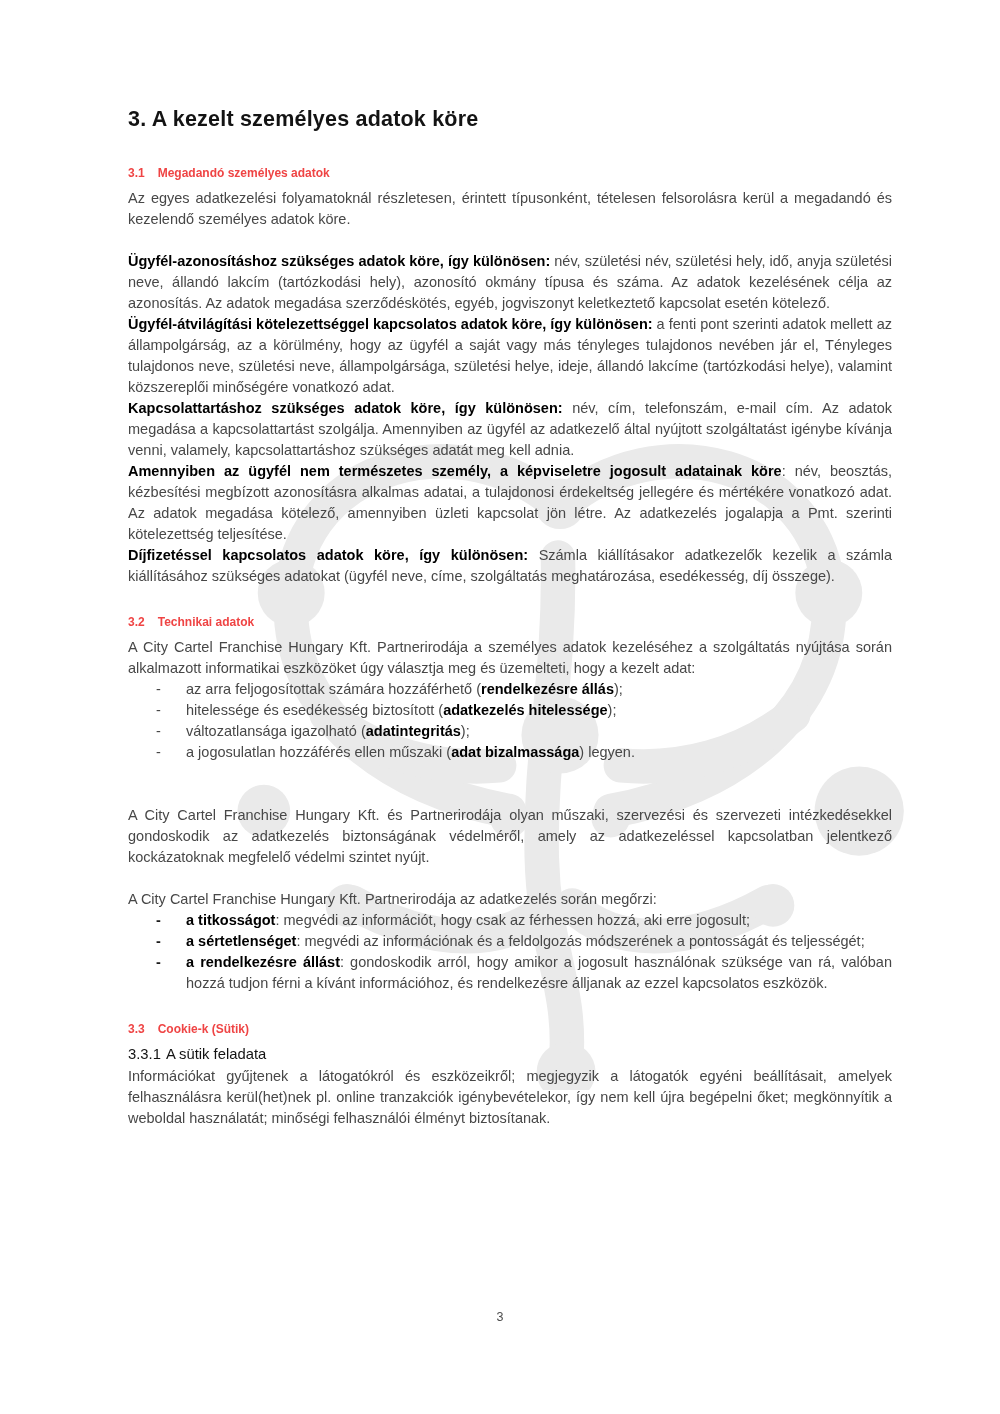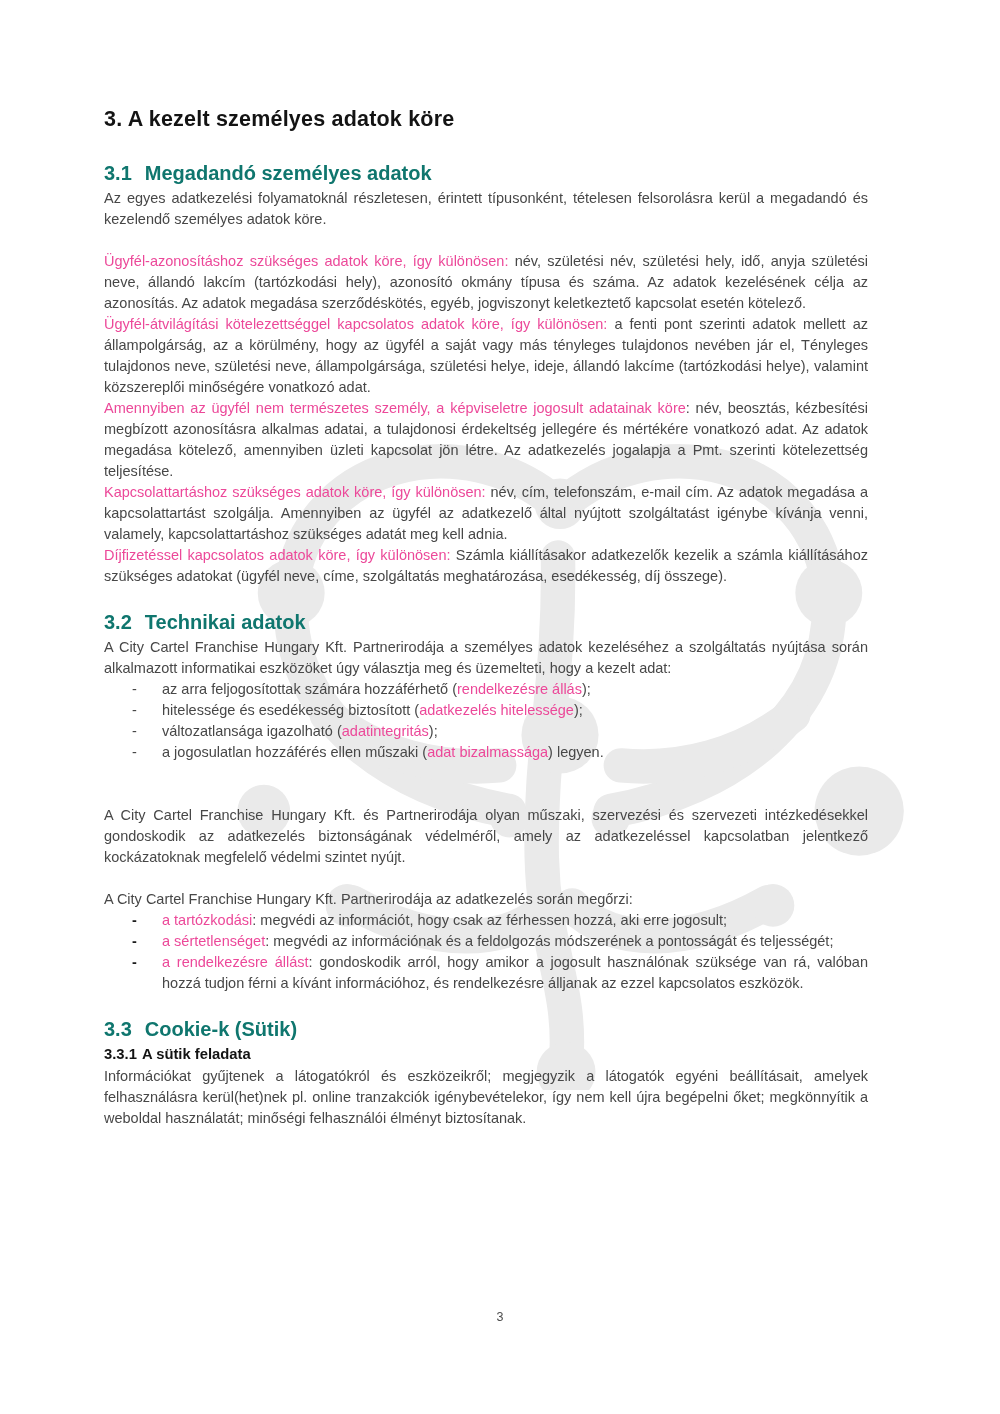--- a/index.html
+++ b/index.html
@@ -1,25 +1,25 @@
 <!DOCTYPE html>
 <html lang="hu"><head>
 <meta charset="utf-8">
 <style>
   *{box-sizing:border-box;margin:0;padding:0}
   html,body{width:1000px;height:1414px}
   body{background:#ffffff;font-family:"Liberation Sans","DejaVu Sans",sans-serif;position:relative;overflow:hidden;color:#474747}
   .watermark{position:absolute;left:205px;top:380px;width:710px;height:710px;z-index:0}
-  .content{position:absolute;left:104px;top:106px;width:764px;z-index:1}
+  .content{position:absolute;left:128px;top:106px;width:764px;z-index:1}
   p{font-size:14.5px;line-height:21px;text-align:justify;color:#474747}
-  b{color:#ec4899;font-weight:normal}
+  b{color:#000000;font-weight:bold}
   h1{font-size:21.5px;line-height:27px;color:#131313;font-weight:bold;letter-spacing:.2px;margin-bottom:29px}
-  .h2{font-size:20px;line-height:23px;color:#0f766e;font-weight:bold;margin-bottom:3px}
+  .h2{font-size:12px;line-height:23px;color:#ef4444;font-weight:bold;margin-bottom:3px}
   .h2 .hnum{margin-right:13px}
-  .h3{font-size:14.8px;line-height:20px;color:#131313;font-weight:bold;margin-bottom:2px}
+  .h3{font-size:14.8px;line-height:20px;color:#131313;font-weight:normal;margin-bottom:2px}
   .h3 .hnum{margin-right:5px}
   .gap{height:21px}
   .gap-lg{height:24px}
   .li{display:flex;padding-left:28px}
   .li .m{flex:0 0 30px;font-size:14.5px;line-height:21px}
   .li p{flex:1}
   .li.b2 .m{font-weight:bold;color:#1b1b1b}
   .footer{position:absolute;top:1310px;left:0;width:100%;text-align:center;font-size:12.5px;color:#4c4c4c;z-index:1}
 </style>
 </head>
@@ -55,22 +55,22 @@
   <h1>3. A kezelt személyes adatok köre</h1>
 
   <div class="h2">
     <span class="hnum">3.1</span><span>Megadandó személyes adatok</span>
   </div>
   <p>Az egyes adatkezelési folyamatoknál részletesen, érintett típusonként, tételesen felsorolásra kerül a megadandó és kezelendő személyes adatok köre.</p>
   <div class="gap"></div>
 
   <p><b>Ügyfél-azonosításhoz szükséges adatok köre, így különösen:</b><span> név, születési név, születési hely, idő, anyja születési neve, állandó lakcím (tartózkodási hely), azonosító okmány típusa és száma. Az adatok kezelésének célja az azonosítás. Az adatok megadása szerződéskötés, egyéb, jogviszonyt keletkeztető kapcsolat esetén kötelező.</span></p>
   <p><b>Ügyfél-átvilágítási kötelezettséggel kapcsolatos adatok köre, így különösen:</b><span> a fenti pont szerinti adatok mellett az állampolgárság, az a körülmény, hogy az ügyfél a saját vagy más tényleges tulajdonos nevében jár el, Tényleges tulajdonos neve, születési neve, állampolgársága, születési helye, ideje, állandó lakcíme (tartózkodási helye), valamint közszereplői minőségére vonatkozó adat.</span></p>
+  <p><b>Kapcsolattartáshoz szükséges adatok köre, így különösen:</b><span> név, cím, telefonszám, e-mail cím. Az adatok megadása a kapcsolattartást szolgálja. Amennyiben az ügyfél az adatkezelő által nyújtott szolgáltatást igénybe kívánja venni, valamely, kapcsolattartáshoz szükséges adatát meg kell adnia.</span></p>
   <p><b>Amennyiben az ügyfél nem természetes személy, a képviseletre jogosult adatainak köre</b><span>:  név, beosztás, kézbesítési megbízott azonosításra alkalmas adatai, a tulajdonosi érdekeltség jellegére és mértékére vonatkozó adat. Az adatok megadása kötelező, amennyiben üzleti kapcsolat jön létre. Az adatkezelés jogalapja a Pmt. szerinti kötelezettség teljesítése.</span></p>
-  <p><b>Kapcsolattartáshoz szükséges adatok köre, így különösen:</b><span> név, cím, telefonszám, e-mail cím. Az adatok megadása a kapcsolattartást szolgálja. Amennyiben az ügyfél az adatkezelő által nyújtott szolgáltatást igénybe kívánja venni, valamely, kapcsolattartáshoz szükséges adatát meg kell adnia.</span></p>
   <p><b>Díjfizetéssel kapcsolatos adatok köre, így különösen:</b><span> Számla kiállításakor adatkezelők kezelik a számla kiállításához szükséges adatokat (ügyfél neve, címe, szolgáltatás meghatározása, esedékesség, díj összege).</span></p>
 
   <div class="gap-lg"></div>
 
   <div class="h2">
     <span class="hnum">3.2</span><span>Technikai adatok</span>
   </div>
   <p>A City Cartel Franchise Hungary Kft. Partnerirodája a személyes adatok kezeléséhez a szolgáltatás nyújtása során alkalmazott informatikai eszközöket úgy választja meg és üzemelteti, hogy a kezelt adat:</p>
 
   <div class="li">
@@ -91,21 +91,21 @@
   </div>
 
   <div class="gap"></div>
   <div class="gap"></div>
   <p>A City Cartel Franchise Hungary Kft. és Partnerirodája olyan műszaki, szervezési és szervezeti intézkedésekkel gondoskodik az adatkezelés biztonságának védelméről, amely az adatkezeléssel kapcsolatban jelentkező kockázatoknak megfelelő védelmi szintet nyújt.</p>
   <div class="gap"></div>
   <p>A City Cartel Franchise Hungary Kft. Partnerirodája az adatkezelés során megőrzi:</p>
 
   <div class="li b2">
     <span class="m">-</span>
-    <p><b>a tartózkodási</b><span>: megvédi az információt, hogy csak az férhessen hozzá, aki erre jogosult;</span></p>
+    <p><b>a titkosságot</b><span>: megvédi az információt, hogy csak az férhessen hozzá, aki erre jogosult;</span></p>
   </div>
   <div class="li b2">
     <span class="m">-</span>
     <p><b>a sértetlenséget</b><span>: megvédi az információnak és a feldolgozás módszerének a pontosságát és teljességét;</span></p>
   </div>
   <div class="li b2">
     <span class="m">-</span>
     <p><b>a rendelkezésre állást</b><span>: gondoskodik arról, hogy amikor a jogosult használónak szüksége van rá, valóban hozzá tudjon férni a kívánt információhoz, és rendelkezésre álljanak az ezzel kapcsolatos eszközök.</span></p>
   </div>
 

